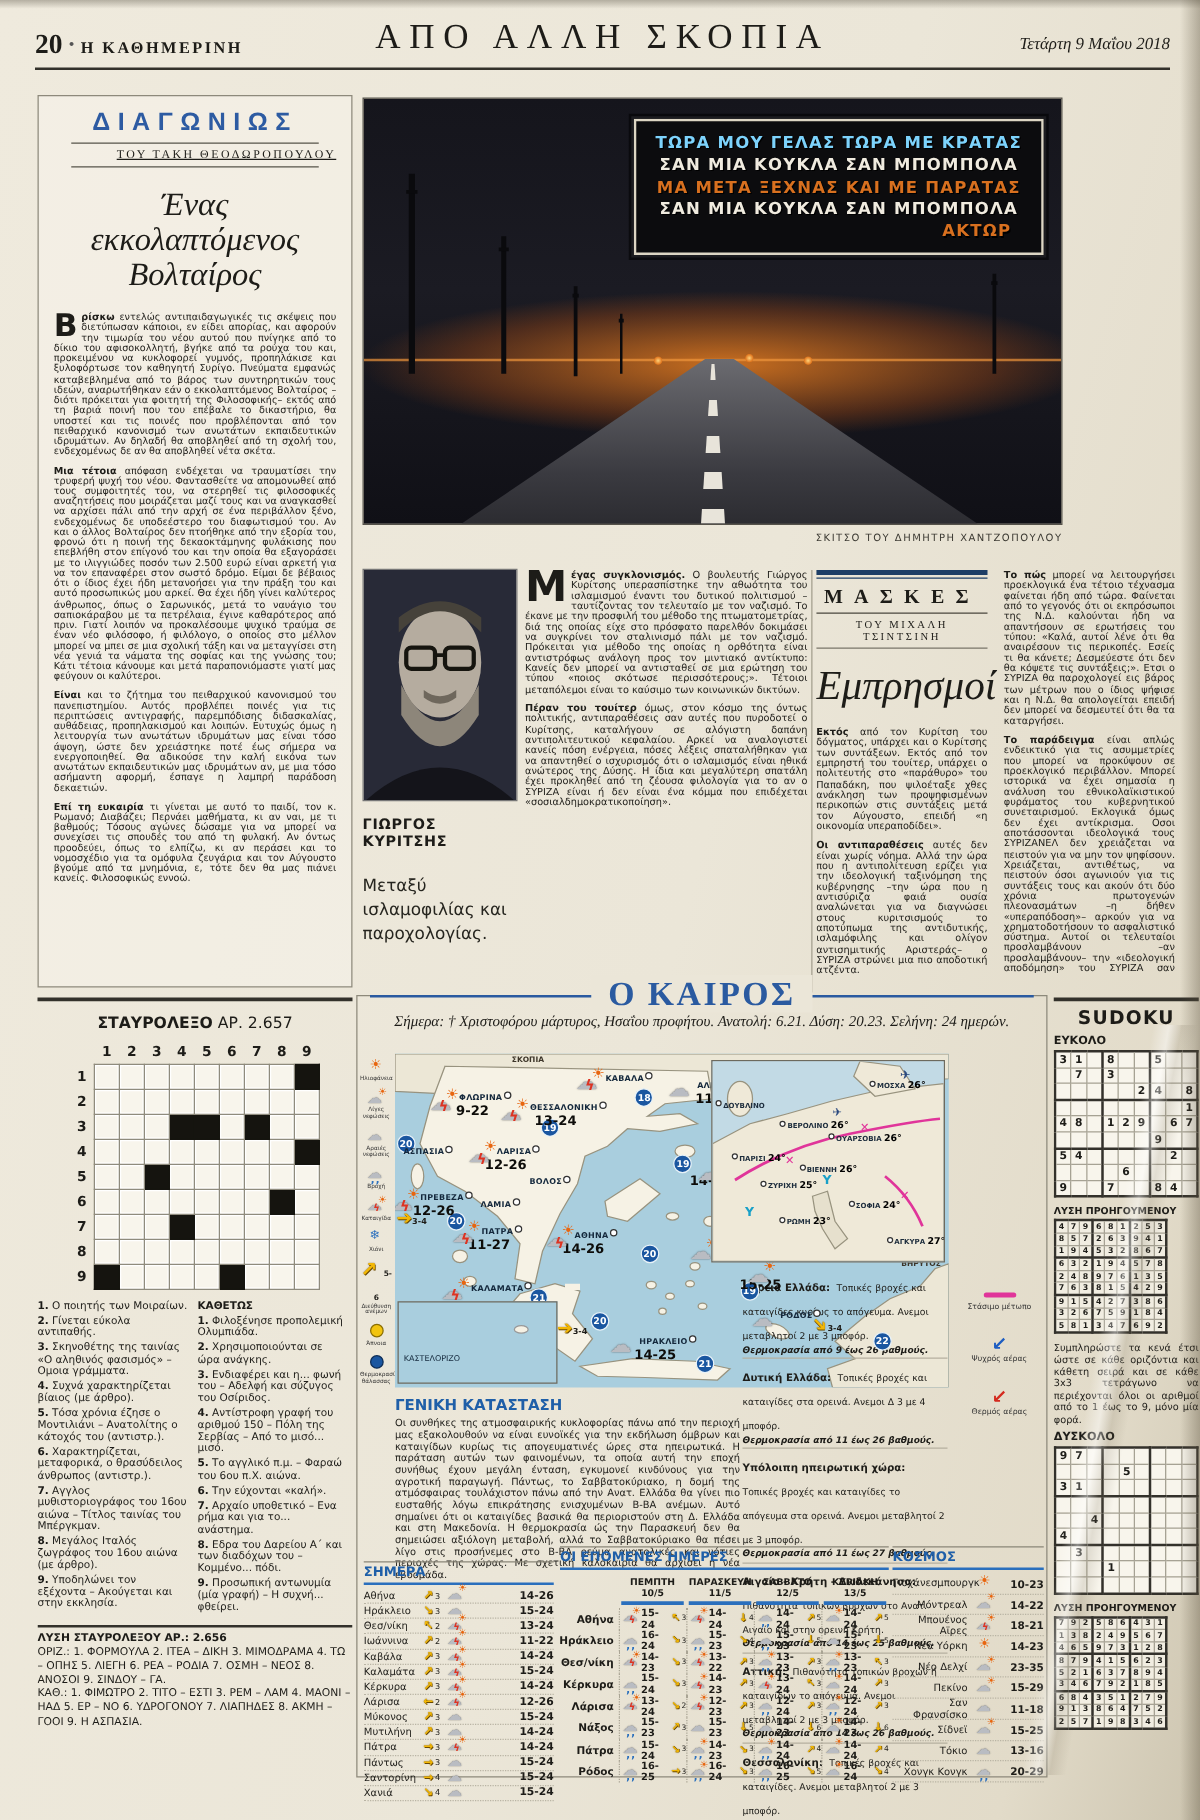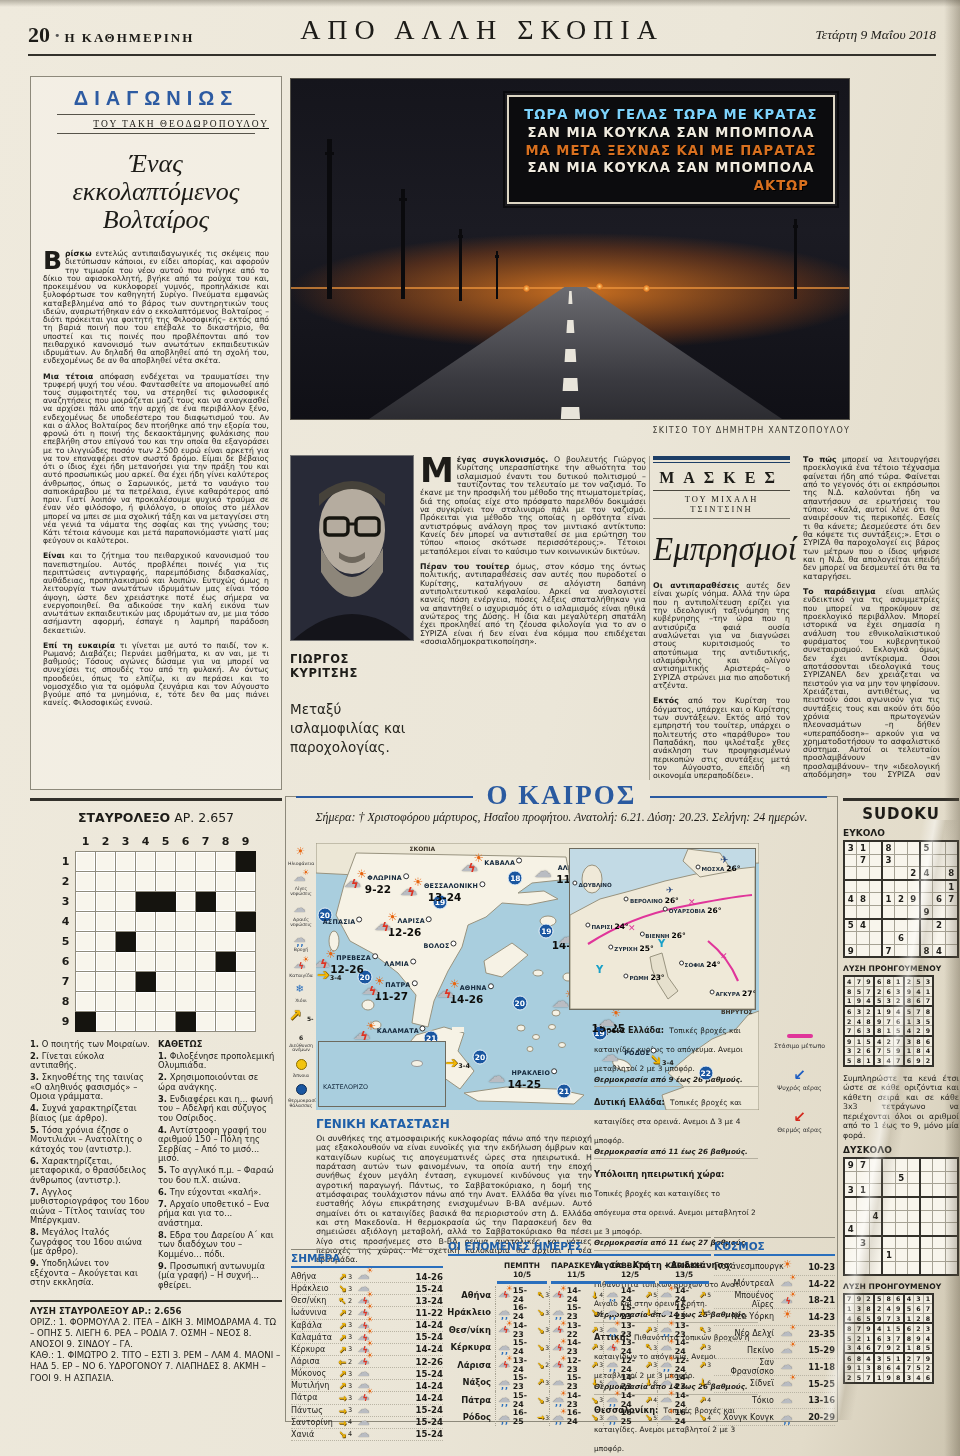--- a/index.html
+++ b/index.html
@@ -249,22 +249,22 @@
       <p class="para"><span class="lead">Πέραν του τουίτερ</span> όμως, στον κόσμο της όντως πολιτικής, αντιπαραθέσεις σαν αυτές που πυροδοτεί ο Κυρίτσης, καταλήγουν σε αλόγιστη δαπάνη αντιπολιτευτικού κεφαλαίου. Αρκεί να αναλογιστεί κανείς πόση ενέργεια, πόσες λέξεις σπαταλήθηκαν για να απαντηθεί ο ισχυρισμός ότι ο ισλαμισμός είναι ηθικά ανώτερος της Δύσης. Η ίδια και μεγαλύτερη σπατάλη έχει προκληθεί από τη ζέουσα φιλολογία για το αν ο ΣΥΡΙΖΑ είναι ή δεν είναι ένα κόμμα που επιδέχεται «σοσιαλδημοκρατικοποίηση».</p>
     </div>
 
   <div class="maskes">
     <div class="mk-bar"></div>
     <div class="mk-bar2"></div>
     <div class="mk-kick">ΜΑΣΚΕΣ</div>
     <div class="mk-by">ΤΟΥ ΜΙΧΑΛΗ ΤΣΙΝΤΣΙΝΗ</div>
     <div class="mk-title">Εμπρησμοί</div>
     <div>
+        <p class="para"><span class="lead">Εκτός</span> από τον Κυρίτση του δόγματος, υπάρχει και ο Κυρίτσης των συντάξεων. Εκτός από τον εμπρηστή του τουίτερ, υπάρχει ο πολιτευτής στο «παράθυρο» του Παπαδάκη, που ψιλοέταξε χθες ανάκληση των προψηφισμένων περικοπών στις συντάξεις μετά τον Αύγουστο, επειδή «η οικονομία υπεραποδίδει».</p>
         <p class="para"><span class="lead">Οι αντιπαραθέσεις</span> αυτές δεν είναι χωρίς νόημα. Αλλά την ώρα που η αντιπολίτευση ερίζει για την ιδεολογική ταξινόμηση της κυβέρνησης –την ώρα που η αντισύριζα φαιά ουσία αναλώνεται για να διαγνώσει στους κυριτσισμούς το αποτύπωμα της αντιδυτικής, ισλαμόφιλης και ολίγον αντισημιτικής Αριστεράς– ο ΣΥΡΙΖΑ στρώνει μια πιο αποδοτική ατζέντα.</p>
-        <p class="para"><span class="lead">Εκτός</span> από τον Κυρίτση του δόγματος, υπάρχει και ο Κυρίτσης των συντάξεων. Εκτός από τον εμπρηστή του τουίτερ, υπάρχει ο πολιτευτής στο «παράθυρο» του Παπαδάκη, που ψιλοέταξε χθες ανάκληση των προψηφισμένων περικοπών στις συντάξεις μετά τον Αύγουστο, επειδή «η οικονομία υπεραποδίδει».</p>
         <p class="para"><span class="lead">Το πώς</span> μπορεί να λειτουργήσει προεκλογικά ένα τέτοιο τέχνασμα φαίνεται ήδη από τώρα. Φαίνεται από το γεγονός ότι οι εκπρόσωποι της Ν.Δ. καλούνται ήδη να απαντήσουν σε ερωτήσεις του τύπου: «Καλά, αυτοί λένε ότι θα αναιρέσουν τις περικοπές. Εσείς τι θα κάνετε; Δεσμεύεστε ότι δεν θα κόψετε τις συντάξεις;». Ετσι ο ΣΥΡΙΖΑ θα παροχολογεί εις βάρος των μέτρων που ο ίδιος ψήφισε και η Ν.Δ. θα απολογείται επειδή δεν μπορεί να δεσμευτεί ότι θα τα καταργήσει.</p>
         <p class="para"><span class="lead">Το παράδειγμα</span> είναι απλώς ενδεικτικό για τις ασυμμετρίες που μπορεί να προκύψουν σε προεκλογικό περιβάλλον. Μπορεί ιστορικά να έχει σημασία η ανάλυση του εθνικολαϊκιστικού φυράματος του κυβερνητικού συνεταιρισμού. Εκλογικά όμως δεν έχει αντίκρισμα. Οσοι αποτάσσονται ιδεολογικά τους ΣΥΡΙΖΑΝΕΛ δεν χρειάζεται να πειστούν για να μην τον ψηφίσουν. Χρειάζεται, αντιθέτως, να πειστούν όσοι αγωνιούν για τις συντάξεις τους και ακούν ότι δύο χρόνια πρωτογενών πλεονασμάτων –η δήθεν «υπεραπόδοση»– αρκούν για να χρηματοδοτήσουν το ασφαλιστικό σύστημα. Αυτοί οι τελευταίοι προσλαμβάνουν –αν προσλαμβάνουν– την «ιδεολογική αποδόμηση» του ΣΥΡΙΖΑ σαν θεολογική διαμάχη για το φύλο των αγγέλων.</p>
       </div>
   </div>
 
   <div class="cw">
     <div class="cw-title"><b>ΣΤΑΥΡΟΛΕΞΟ</b> <span>ΑΡ. 2.657</span></div>
     <div>
         <table class="cwg">
           <tbody>

